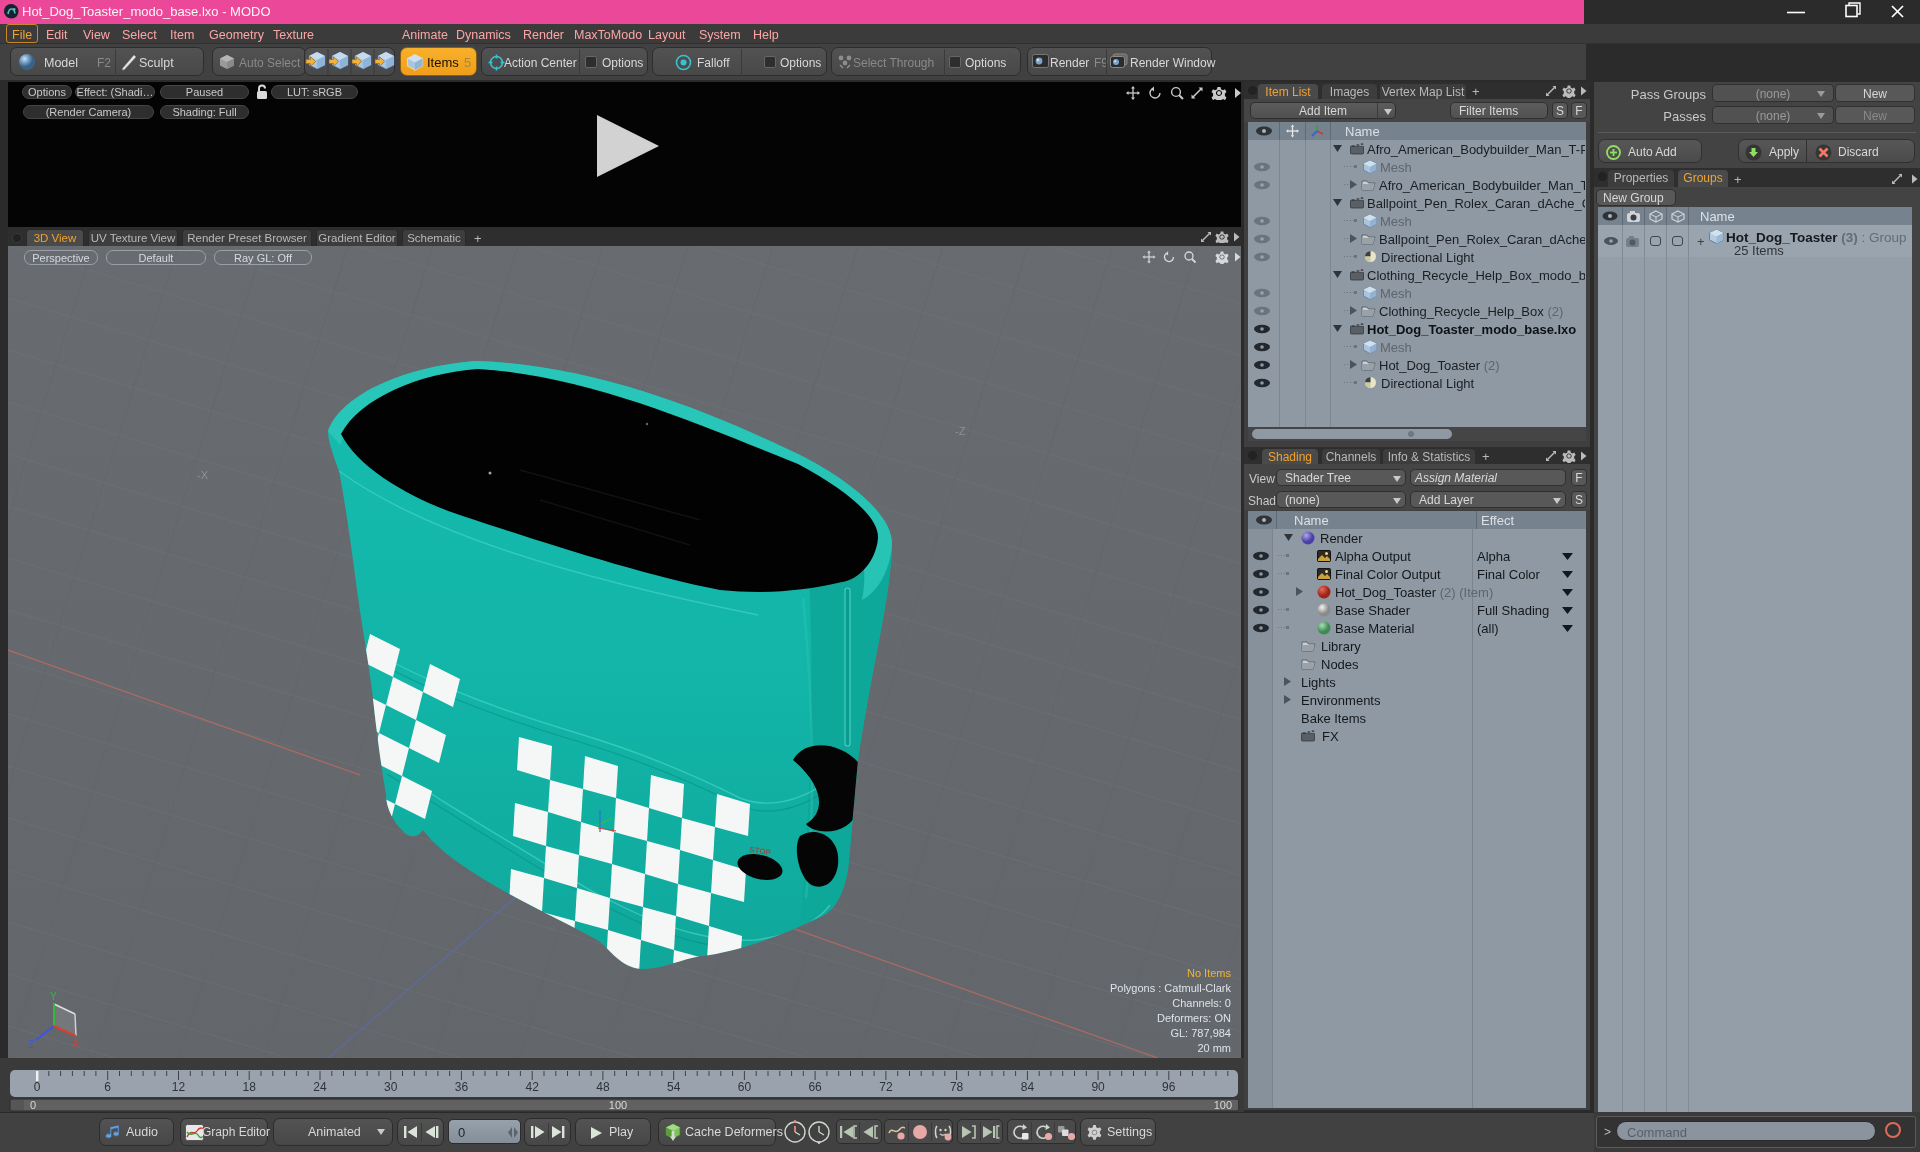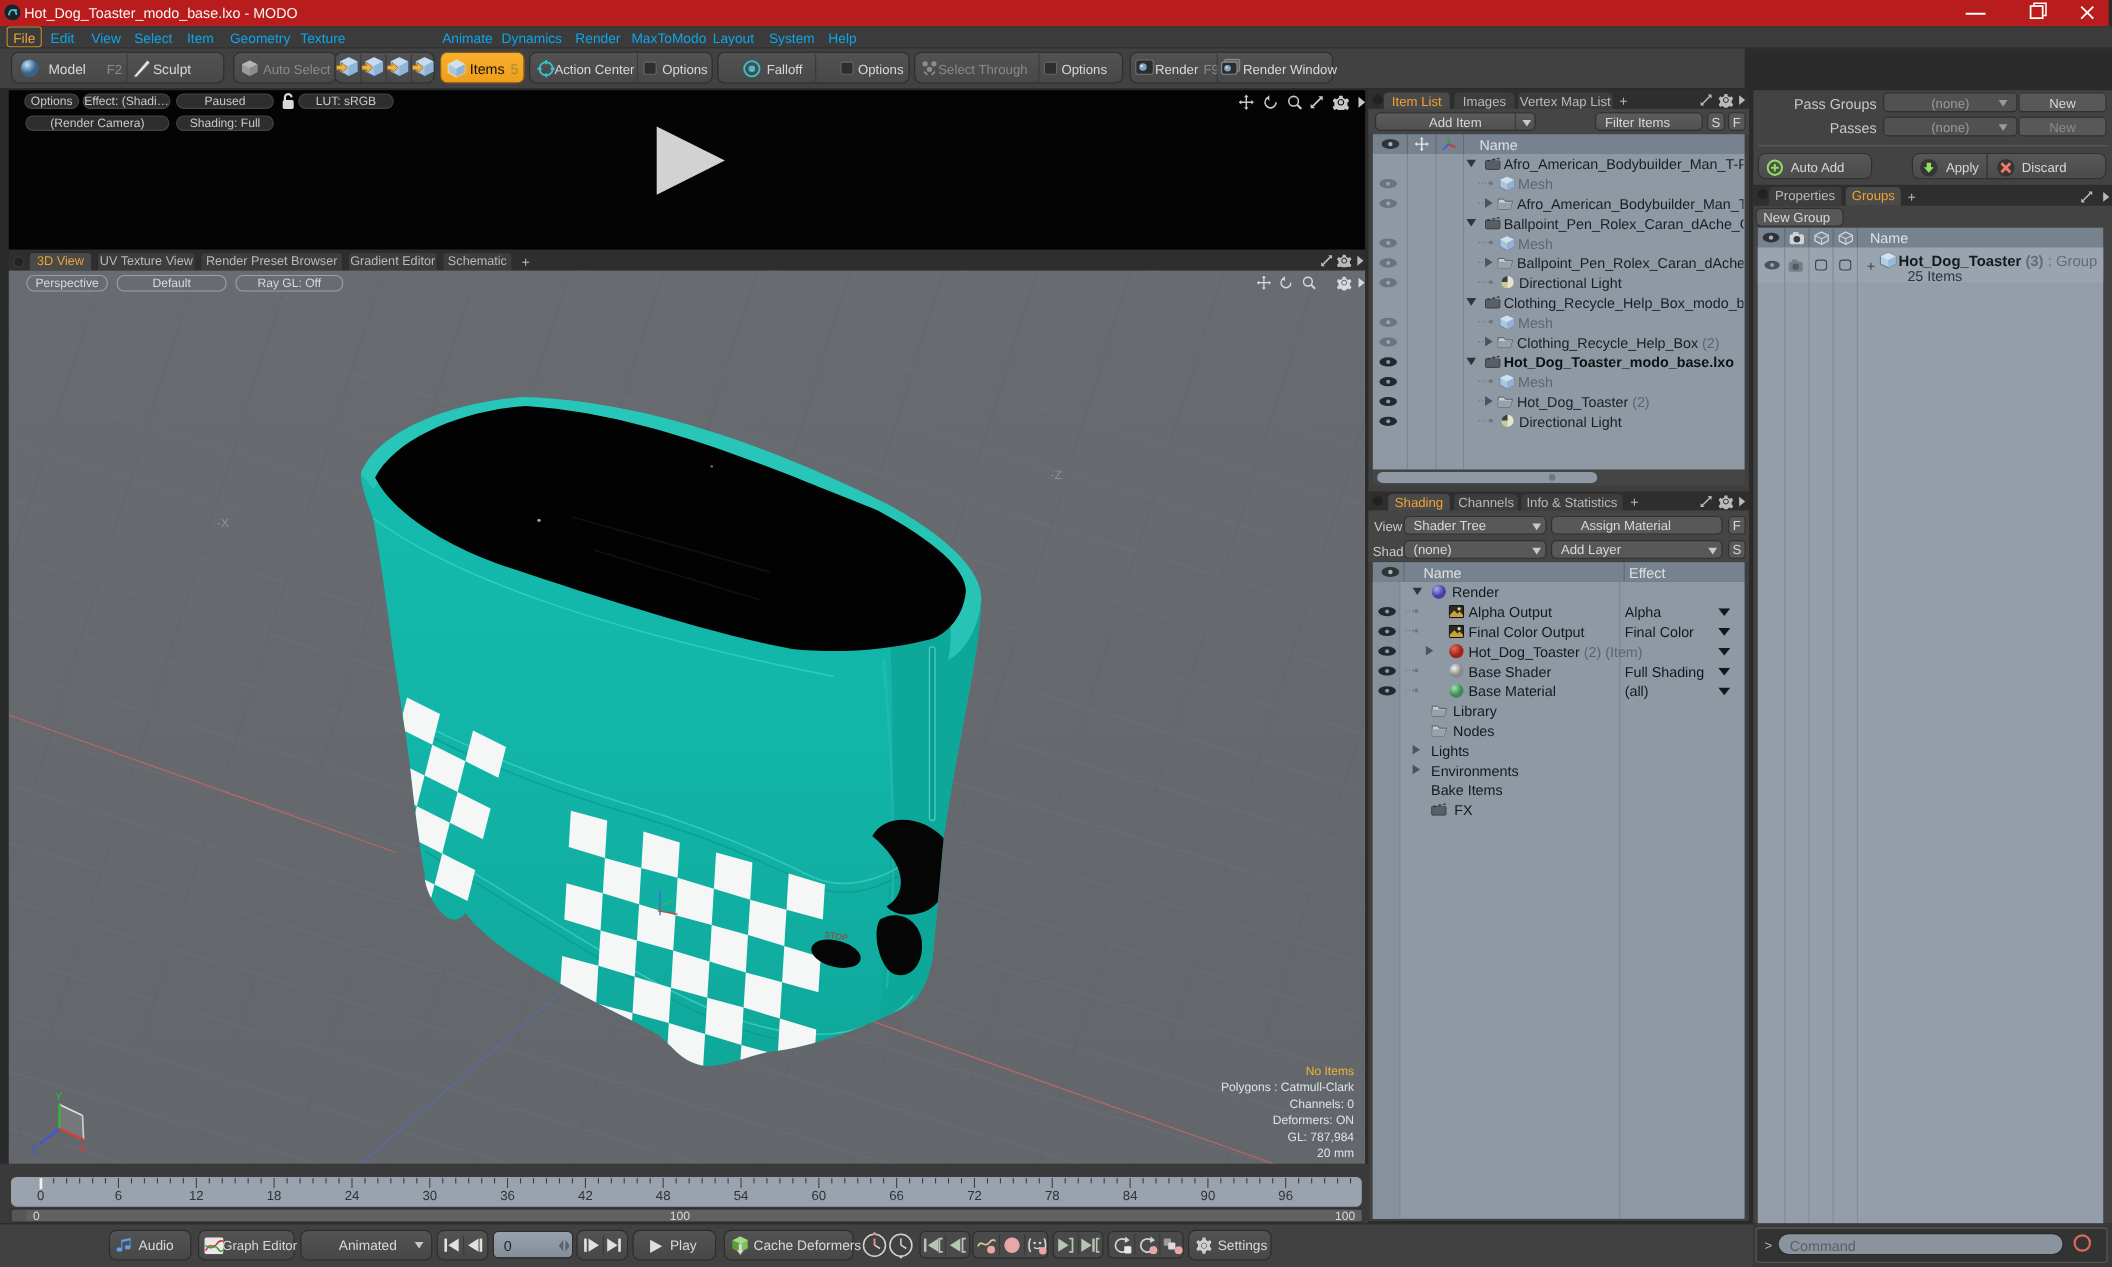--- a/index.html
+++ b/index.html
@@ -2,29 +2,29 @@
 <html><head>
 <meta charset="utf-8">
 <style>
 * { margin:0; padding:0; box-sizing:border-box; }
 html,body { width:1920px; height:1152px; overflow:hidden; background:#2b2b2b;
   font-family:"Liberation Sans", sans-serif; }
 .abs { position:absolute; }
 #root { position:absolute; left:0; top:0; width:1920px; height:1152px; }
 
 
-#titlebar { left:0; top:0; width:1917px; height:24px; background:#b91c1c; }
+#titlebar { left:0; top:0; width:1584px; height:24px; background:#ec4899; }
 #titlebar .logo { left:4px; top:4px; width:14px; height:14px; border-radius:50%;
   background:#17232a; }
 #titlebar .ttext { left:22px; top:4px; color:#faf6f2; font-size:13px; }
 
 
 #menubar { left:0; top:24px; width:1920px; height:20px; background:#3b3b3b;
   border-bottom:1px solid #303030; }
-.menuitem { position:absolute; top:4px; color:#0ea5e9; font-size:12.5px; white-space:nowrap; }
+.menuitem { position:absolute; top:4px; color:#fca5a5; font-size:12.5px; white-space:nowrap; }
 #filebox { left:6px; top:0px; width:32px; height:19px; border:1px solid #c8882a;
   border-radius:3px; }
 
 #toolbar { left:0; top:44px; width:1586px; height:36px; background:#414141; }
 .tgroup { position:absolute; top:3px; height:29px; background:linear-gradient(#525252,#484848);
   border:1px solid #2d2d2d; border-radius:7px; }
 .tbtn-label { position:absolute; color:#d8d8d8; font-size:13px; white-space:nowrap; }
 .tbtn-dim { color:#8a8a8a; }
 .tsep { position:absolute; top:1px; width:1px; height:27px; background:#3a3a3a; }
 #preview { left:8px; top:82px; width:1233px; height:145px; background:#040404; }
@@ -1043,21 +1043,21 @@
       <g transform="translate(39,6)" stroke="none">
           <path d="M-2 -4.5 L3.5 0 L-2 4.5 Z"></path>
         </g>
     </svg>
     <div class="abs" style="left:0;top:17px;width:346px;height:46px;background:#454545;"></div>
     <div class="abs" style="left:5px;top:25px;color:#c9c9c9;font-size:12px;">View</div>
     <div class="btn" style="left:32px;top:22px;width:130px;height:17px;text-align:left;border-radius:5px;">
       <span style="margin-left:8px;line-height:17px;">Shader Tree</span>
       <span class="abs" style="left:116px;top:6px;width:0;height:0;border:4px solid transparent;border-top:6px solid #c9c9c9;"></span>
     </div>
-    <div class="btn" style="left:166px;top:22px;width:156px;height:17px;text-align:left;border-radius:5px;"><span style="margin-left:26px;line-height:17px;">Assign Material</span></div>
+    <div class="btn" style="left:166px;top:22px;width:156px;height:17px;text-align:left;border-radius:5px;"><span style="margin-left:4px;line-height:17px;font-style:italic;">Assign Material</span></div>
     <div class="btn" style="left:327px;top:22px;width:16px;height:17px;line-height:17px;border-radius:4px;">F</div>
     <div class="abs" style="left:4px;top:47px;color:#c9c9c9;font-size:12px;">Shader</div>
     <div class="btn" style="left:32px;top:44px;width:130px;height:17px;text-align:left;border-radius:5px;">
       <span style="margin-left:8px;line-height:17px;">(none)</span>
       <span class="abs" style="left:116px;top:6px;width:0;height:0;border:4px solid transparent;border-top:6px solid #c9c9c9;"></span>
     </div>
     <div class="btn" style="left:166px;top:44px;width:156px;height:17px;text-align:left;border-radius:5px;">
       <span style="margin-left:8px;line-height:17px;">Add Layer</span>
       <span class="abs" style="left:142px;top:6px;width:0;height:0;border:4px solid transparent;border-top:6px solid #c9c9c9;"></span>
     </div>

